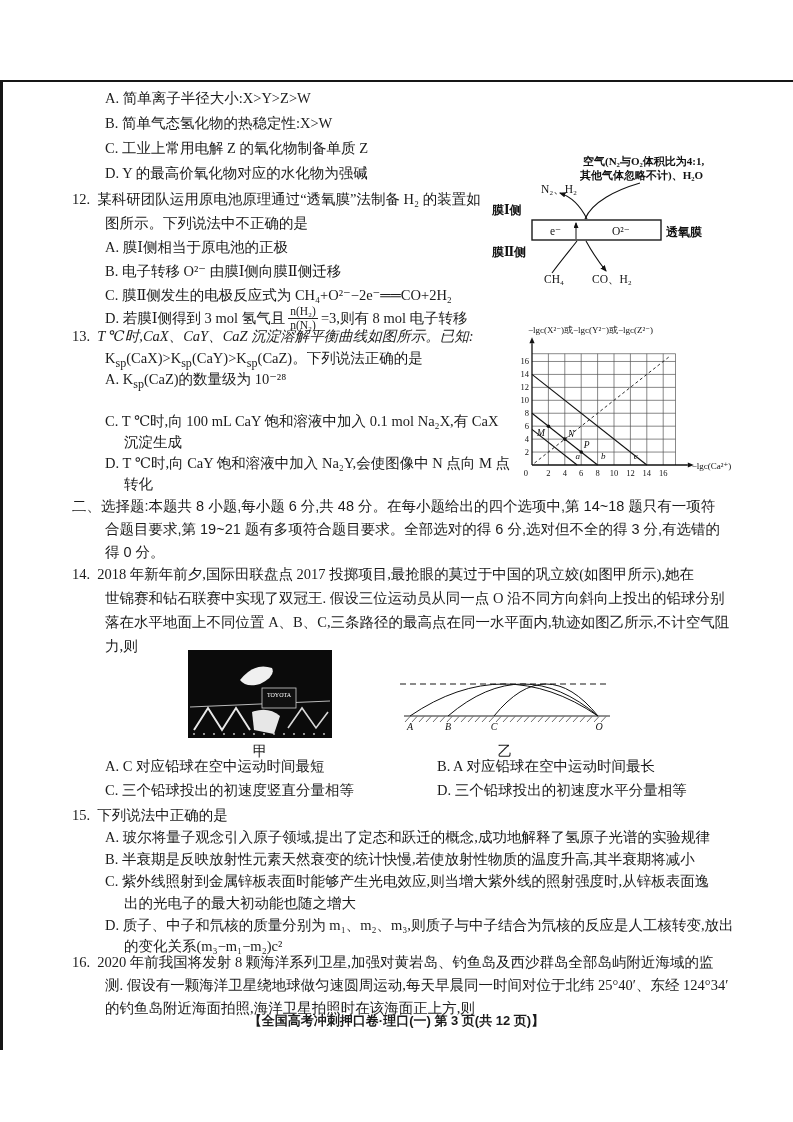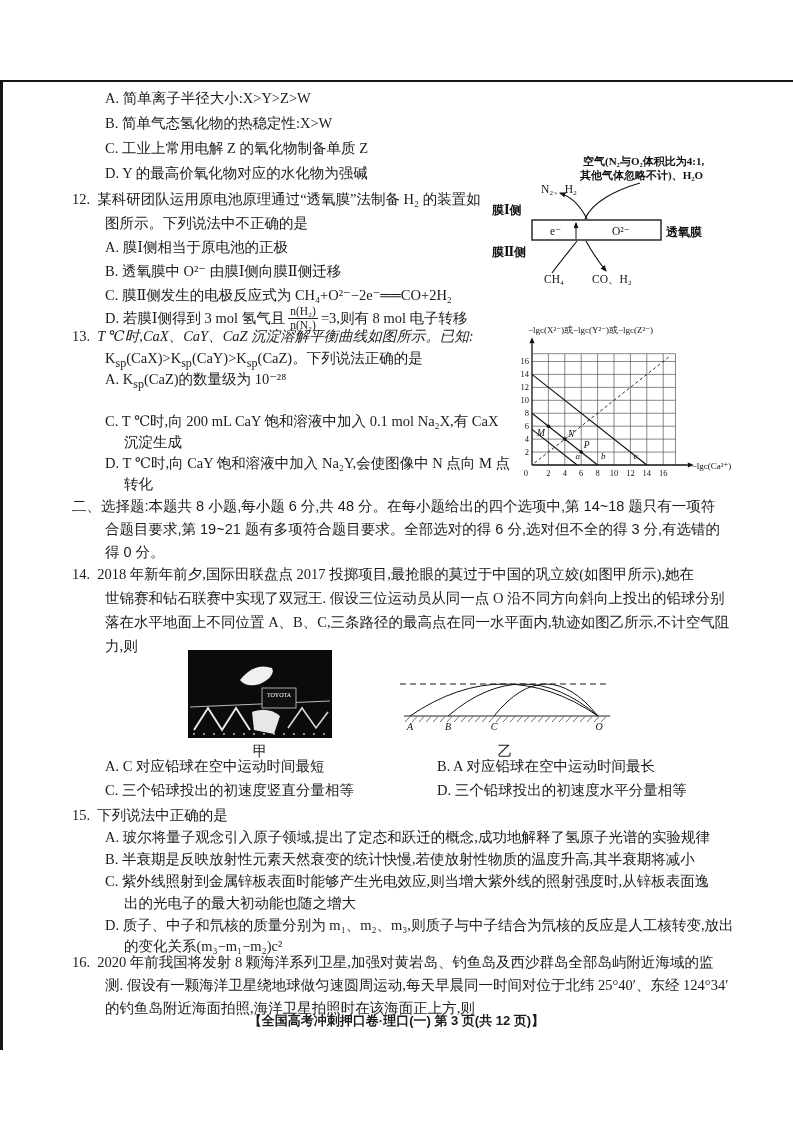--- a/index.html
+++ b/index.html
@@ -26,21 +26,21 @@
   <div class="rule-left"></div>
 
   <div class="ln" style="left:105px;top:89px">A. 简单离子半径大小:X&gt;Y&gt;Z&gt;W</div>
   <div class="ln" style="left:105px;top:139px">C. 工业上常用电解 Z 的氧化物制备单质 Z</div>
   <div class="ln" style="left:105px;top:114px">B. 简单气态氢化物的热稳定性:X&gt;W</div>
   <div class="ln" style="left:105px;top:164px">D. Y 的最高价氧化物对应的水化物为强碱</div>
 
   <div class="ln" style="left:72px;top:190px"><span class="qn">12.</span><span>某科研团队运用原电池原理通过“透氧膜”法制备 H₂ 的装置如</span></div>
   <div class="ln" style="left:105px;top:214px">图所示。下列说法中不正确的是</div>
   <div class="ln" style="left:105px;top:238px">A. 膜Ⅰ侧相当于原电池的正极</div>
-  <div class="ln" style="left:105px;top:262px">B. 透氧膜中 O²⁻ 由膜Ⅰ侧向膜Ⅱ侧迁移</div>
+  <div class="ln" style="left:105px;top:262px">B. 电子转移 O²⁻ 由膜Ⅰ侧向膜Ⅱ侧迁移</div>
   <div class="ln" style="left:105px;top:286px">C. 膜Ⅱ侧发生的电极反应式为 CH₄+O²⁻−2e⁻══CO+2H₂</div>
   <div class="lnf" style="left:105px;top:302px;height:32px">
     <span>D. 若膜Ⅰ侧得到 3 mol 氢气且</span>
     <span class="frac">
       <span class="fn">n(H₂)</span>
       <span>n(N₂)</span>
     </span>
     <span>=3,则有 8 mol 电子转移</span>
   </div>
   <svg id="diag12" style="left:488px;top:152px" width="302" height="140" viewBox="0 0 302 140">
@@ -63,21 +63,21 @@
       <text x="104" y="131" font-size="11.5" fill="#111">CO、H₂</text>
       <path d="M99,67 C92,53 84,45 72,41" fill="none" stroke="#111" stroke-width="1.1" marker-end="url(#ah)"></path>
       <path d="M152,31 C128,38 104,50 97,67" fill="none" stroke="#111" stroke-width="1.1"></path>
       <path d="M64,121 C72,110 82,98 89,89" fill="none" stroke="#111" stroke-width="1.1"></path>
       <path d="M98,89 C104,100 110,109 118,119" fill="none" stroke="#111" stroke-width="1.1" marker-end="url(#ah)"></path>
     </svg>
 
   <div class="ln" style="left:72px;top:327px"><span class="qn">13.</span><span style="font-style:italic">T ℃时,CaX、CaY、CaZ 沉淀溶解平衡曲线如图所示。已知:</span></div>
   <div class="ln" style="left:105px;top:349px"><span>K</span><sub>sp</sub><span>(CaX)&gt;</span><span>K</span><sub>sp</sub><span>(CaY)&gt;</span><span>K</span><sub>sp</sub><span>(CaZ)。下列说法正确的是</span></div>
   <div class="ln" style="left:105px;top:370px"><span>A. </span><span>K</span><sub>sp</sub><span>(CaZ)的数量级为 10⁻²⁸</span></div>
-  <div class="ln" style="left:105px;top:412px">C. T ℃时,向 200 mL CaY 饱和溶液中加入 0.1 mol Na₂X,有 CaX</div>
+  <div class="ln" style="left:105px;top:412px">C. T ℃时,向 100 mL CaY 饱和溶液中加入 0.1 mol Na₂X,有 CaX</div>
   <div class="ln" style="left:124px;top:433px">沉淀生成</div>
   <div class="ln" style="left:105px;top:454px">D. T ℃时,向 CaY 饱和溶液中加入 Na₂Y,会使图像中 N 点向 M 点</div>
   <div class="ln" style="left:124px;top:475px">转化</div>
   <svg id="graph13" style="left:516px;top:322px" width="250" height="165" viewBox="0 0 250 165">
       <line x1="32.4" y1="143" x2="32.4" y2="31.716000000000008" stroke="#555" stroke-width="0.7"></line>
       <line x1="48.8" y1="143" x2="48.8" y2="31.716000000000008" stroke="#555" stroke-width="0.7"></line>
       <line x1="65.19999999999999" y1="143" x2="65.19999999999999" y2="31.716000000000008" stroke="#555" stroke-width="0.7"></line>
       <line x1="81.6" y1="143" x2="81.6" y2="31.716000000000008" stroke="#555" stroke-width="0.7"></line>
       <line x1="98" y1="143" x2="98" y2="31.716000000000008" stroke="#555" stroke-width="0.7"></line>
       <line x1="114.39999999999999" y1="143" x2="114.39999999999999" y2="31.716000000000008" stroke="#555" stroke-width="0.7"></line>

